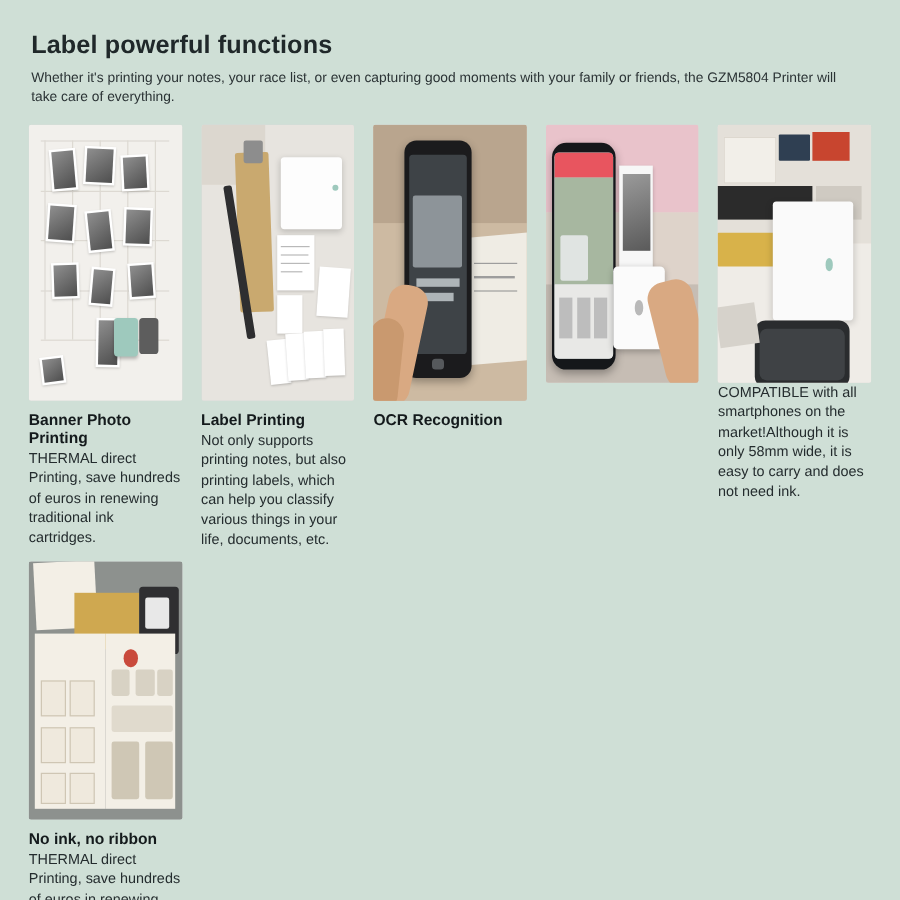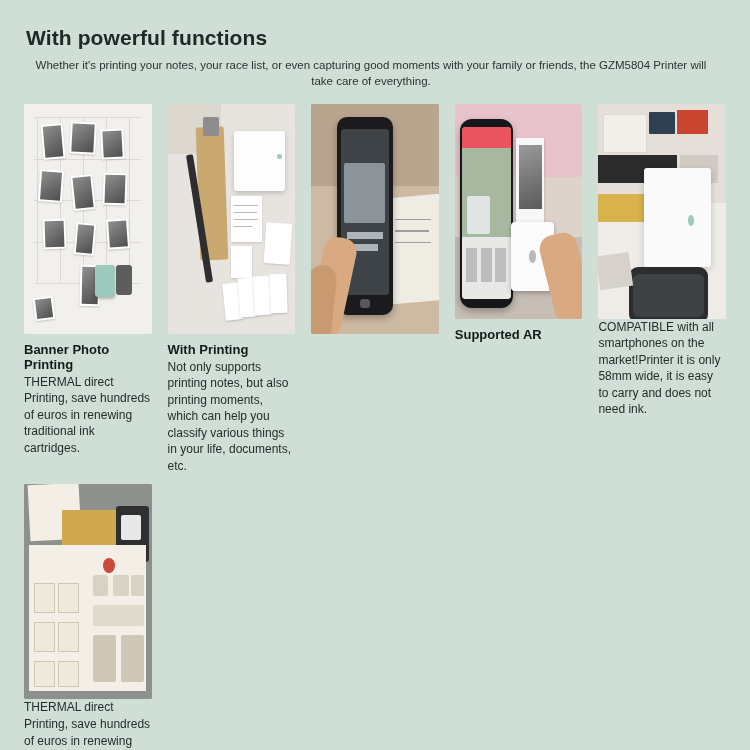--- a/index.html
+++ b/index.html
@@ -21,21 +21,20 @@
     color: #20282a;
     letter-spacing: .1px;
     margin: 0 0 7px 2px;
   }
   .subhead {
     font-size: 11.5px;
     line-height: 1.42;
     color: #2b3335;
     margin: 0 0 14px 2px;
     max-width: 690px;
-    text-align: center;
   }
   .grid {
     display: grid;
     grid-template-columns: repeat(5, 1fr);
     column-gap: 16px;
     row-gap: 10px;
   }
   .card { width: 100%; }
   .thumb {
     width: 100%;
@@ -101,21 +100,21 @@
   .jpage { position:absolute; background:#f3efe6; }
   .sticker { position:absolute; border-radius:2px; }
   .goldbar { position:absolute; background:#c7a34c; }
   .mini { position:absolute; background:#efe9dd; border:1px solid #cfc6b4; }
 </style>
 </head>
 <body>
 
 <div class="page">
 
-  <h1 class="headline">With powerful functions</h1>
+  <h1 class="headline">Label powerful functions</h1>
   <p class="subhead">Whether it's printing your notes, your race list, or even capturing good moments with your family or friends, the GZM5804 Printer will take care of everything.</p>
 
   <div class="grid">
 
     <div class="card">
       <div class="thumb">
         <div class="board">
           <div class="gl" style="left:8%;top:6%;width:84%;height:1px;"></div>
           <div class="gl" style="left:8%;top:24%;width:84%;height:1px;"></div>
           <div class="gl" style="left:8%;top:42%;width:84%;height:1px;"></div>
@@ -182,22 +181,22 @@
           <div class="txtline" style="left:52%;top:50%;width:19%;"></div>
           <div class="txtline" style="left:52%;top:53%;width:14%;"></div>
           <div class="slip" style="left:50%;top:62%;width:16%;height:14%;"></div>
           <div class="lbl" style="left:44%;top:78%;width:13%;height:16%;transform:rotate(-6deg);"></div>
           <div class="lbl" style="left:56%;top:76%;width:13%;height:17%;transform:rotate(-4deg);"></div>
           <div class="lbl" style="left:68%;top:75%;width:13%;height:17%;transform:rotate(-3deg);"></div>
           <div class="lbl" style="left:80%;top:74%;width:13%;height:17%;transform:rotate(-2deg);"></div>
           <div class="slip" style="left:76%;top:52%;width:20%;height:18%;transform:rotate(4deg);"></div>
         </div>
       </div>
-      <div class="card-title">With Printing</div>
-      <p class="card-body">Not only supports printing notes, but also printing moments, which can help you classify various things in your life, documents, etc.</p>
+      <div class="card-title">Label Printing</div>
+      <p class="card-body">Not only supports printing notes, but also printing labels, which can help you classify various things in your life, documents, etc.</p>
     </div>
 
     <div class="card">
       <div class="thumb">
         <div class="wood">
           <div class="ph" style="left:0;top:0;width:100%;height:36%;background:#b9a58e;"></div>
           <div class="ph" style="left:0;top:36%;width:100%;height:64%;background:#cdbaa2;"></div>
           <div class="ph" style="left:60%;top:40%;width:44%;height:46%;background:#efece4;transform:rotate(-5deg);"></div>
           <div class="txtline" style="left:66%;top:50%;width:28%;background:#9d9d9d;"></div>
           <div class="txtline" style="left:66%;top:55%;width:26%;background:#9d9d9d;"></div>
@@ -205,20 +204,21 @@
           <div class="phone3" style="left:20%;top:6%;width:44%;height:86%;"></div>
           <div class="screen3" style="left:23%;top:11%;width:38%;height:72%;"></div>
           <div class="ph" style="left:26%;top:26%;width:32%;height:26%;background:#8d9499;border-radius:2px;"></div>
           <div class="ph" style="left:28%;top:56%;width:28%;height:3%;background:#aeb5b8;"></div>
           <div class="ph" style="left:28%;top:61%;width:24%;height:3%;background:#aeb5b8;"></div>
           <div class="ph" style="left:38%;top:85%;width:8%;height:4%;background:#56595c;border-radius:3px;"></div>
           <div class="hand" style="left:4%;top:58%;width:26%;height:44%;transform:rotate(12deg);"></div>
           <div class="hand" style="left:-4%;top:70%;width:22%;height:34%;transform:rotate(6deg);background:#c9996f;"></div>
         </div>
       </div>
+      <div class="card-title">OCR Recognition</div>
     </div>
 
     <div class="card">
       <div class="thumb short">
         <div class="sakura">
           <div class="ph" style="left:0;top:0;width:100%;height:34%;background:#e9c3cb;"></div>
           <div class="ph" style="left:0;top:34%;width:100%;height:28%;background:#ded3ca;"></div>
           <div class="ph" style="left:0;top:62%;width:100%;height:38%;background:#c6bdb4;"></div>
           <div class="phone4" style="left:4%;top:7%;width:42%;height:88%;"></div>
           <div class="scr4" style="left:6%;top:11%;width:38%;height:80%;">
@@ -230,21 +230,20 @@
             <div class="ph" style="left:38%;top:70%;width:22%;height:20%;background:#bdbdbd;"></div>
             <div class="ph" style="left:68%;top:70%;width:22%;height:20%;background:#bdbdbd;"></div>
           </div>
           <div class="ph" style="left:48%;top:16%;width:22%;height:44%;background:#f7f7f7;box-shadow:0 1px 3px rgba(0,0,0,.2);"></div>
           <div class="ph" style="left:50%;top:19%;width:18%;height:30%;background:linear-gradient(160deg,#9a9a9a,#5a5a5a);"></div>
           <div class="whiteprn" style="left:44%;top:55%;width:34%;height:32%;"></div>
           <div class="ph" style="left:58%;top:68%;width:6%;height:6%;border-radius:50%;background:#b9b9b9;"></div>
           <div class="hand" style="left:72%;top:60%;width:30%;height:42%;transform:rotate(-14deg);"></div>
         </div>
       </div>
-      <div class="card-title">Supported AR</div>
     </div>
 
     <div class="card">
       <div class="thumb short">
         <div class="deskb">
           <div class="ph" style="left:0;top:0;width:100%;height:46%;background:#e4e0d9;"></div>
           <div class="ph" style="left:0;top:46%;width:100%;height:54%;background:#efece7;"></div>
           <div class="ph" style="left:4%;top:5%;width:34%;height:18%;background:#f2efe9;border:1px solid #ddd8cf;"></div>
           <div class="bluebk" style="left:40%;top:4%;width:20%;height:10%;"></div>
           <div class="ph" style="left:62%;top:3%;width:24%;height:11%;background:#c8452f;"></div>
@@ -252,21 +251,21 @@
           <div class="ph" style="left:64%;top:24%;width:30%;height:13%;background:#cfcac2;"></div>
           <div class="yelbk" style="left:0%;top:42%;width:44%;height:13%;"></div>
           <div class="ph" style="left:46%;top:40%;width:24%;height:16%;background:#ddd9d2;"></div>
           <div class="ph" style="left:36%;top:30%;width:52%;height:46%;background:#fafafa;border-radius:3px;box-shadow:0 2px 6px rgba(0,0,0,.18);"></div>
           <div class="ph" style="left:70%;top:52%;width:5%;height:5%;border-radius:50%;background:#9ec9bd;"></div>
           <div class="phone5" style="left:24%;top:76%;width:62%;height:26%;"></div>
           <div class="ph" style="left:27%;top:79%;width:56%;height:20%;background:#3f4245;border-radius:6px;"></div>
           <div class="ph" style="left:0%;top:70%;width:26%;height:16%;background:#d6d2cb;transform:rotate(-8deg);"></div>
         </div>
       </div>
-      <p class="card-body">COMPATIBLE with all smartphones on the market!Printer it is only 58mm wide, it is easy to carry and does not need ink.</p>
+      <p class="card-body">COMPATIBLE with all smartphones on the market!Although it is only 58mm wide, it is easy to carry and does not need ink.</p>
     </div>
 
     <div class="card">
       <div class="thumb short">
         <div class="lin">
           <div class="ph" style="left:0;top:0;width:100%;height:100%;background:#8d918e;"></div>
           <div class="jpage" style="left:4%;top:0;width:40%;height:26%;transform:rotate(-3deg);"></div>
           <div class="goldbar" style="left:30%;top:12%;width:42%;height:22%;background:#cfa850;"></div>
           <div class="ph" style="left:72%;top:10%;width:26%;height:26%;background:#2f2f31;border-radius:3px;"></div>
           <div class="ph" style="left:76%;top:14%;width:16%;height:12%;background:#e8e8e8;border-radius:2px;"></div>
@@ -280,17 +279,18 @@
           <div class="mini" style="left:27%;top:82%;width:16%;height:12%;"></div>
           <div class="sticker" style="left:54%;top:42%;width:12%;height:10%;background:#d8d2c4;"></div>
           <div class="sticker" style="left:70%;top:42%;width:12%;height:10%;background:#d8d2c4;"></div>
           <div class="sticker" style="left:84%;top:42%;width:10%;height:10%;background:#d8d2c4;"></div>
           <div class="sticker" style="left:54%;top:56%;width:40%;height:10%;background:#e0dacd;"></div>
           <div class="sticker" style="left:54%;top:70%;width:18%;height:22%;background:#cfc7b5;"></div>
           <div class="sticker" style="left:76%;top:70%;width:18%;height:22%;background:#cfc7b5;"></div>
           <div class="sticker" style="left:62%;top:34%;width:9%;height:7%;background:#c94a3c;border-radius:50%;"></div>
         </div>
       </div>
+      <div class="card-title">No ink, no ribbon</div>
       <p class="card-body">THERMAL direct Printing, save hundreds of euros in renewing traditional ink cartridges.</p>
     </div>
 
   </div>
 </div>
 
 </body></html>

